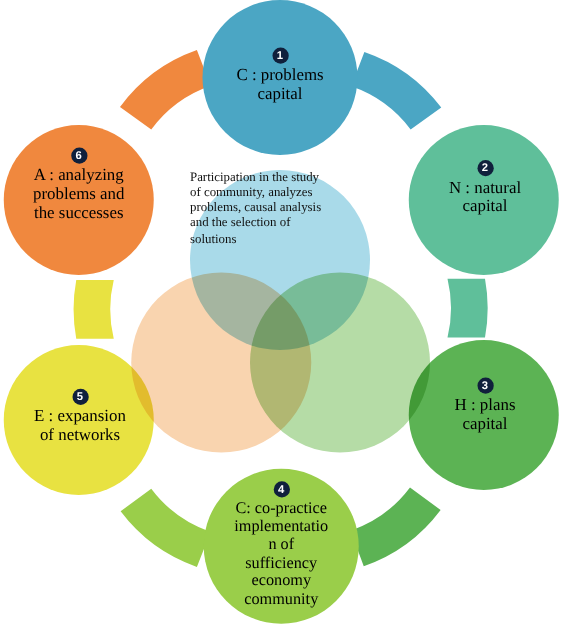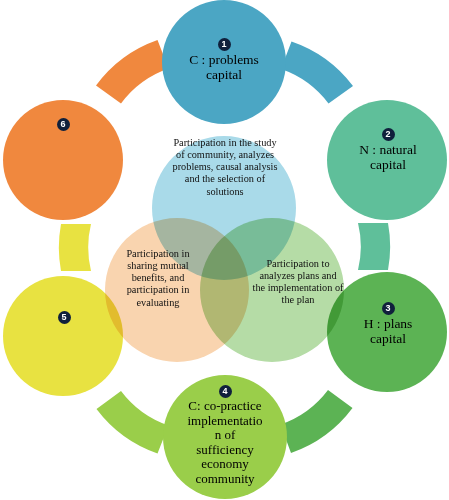--- a/index.html
+++ b/index.html
@@ -46,21 +46,21 @@
     line-height: 13px;
     font-family: "Liberation Sans", sans-serif;
     font-weight: bold;
   }
   .node-label .txt {
     display: block;
     white-space: pre-line;
   }
   .venn-label {
     position: absolute;
-    text-align: center;
+    text-align: left;
     color: #111111;
     font-family: "Liberation Serif", "DejaVu Serif", serif;
     line-height: 1.18;
     pointer-events: none;
     white-space: pre-line;
   }
   
   #lbl-1 { left: 164px; top: 38px;  width: 120px; font-size: 13.5px; }
   #lbl-2 { left: 329px; top: 128px; width: 118px; font-size: 13.5px; }
   #lbl-3 { left: 329px; top: 302px; width: 118px; font-size: 13.5px; }
@@ -130,34 +130,30 @@
     <span class="txt">C: co-practice
 implementatio
 n of
 sufficiency
 economy
 community</span>
   </div>
 
   <div class="node-label" id="lbl-5">
     <span class="num">5</span>
+    <span class="txt">E : expansion
+of networks</span>
   </div>
 
   <div class="node-label" id="lbl-6">
     <span class="num">6</span>
+    <span class="txt">A : analyzing
+problems and
+the successes</span>
   </div>
 
   <div class="venn-label" id="vlbl-top">Participation in the study
 of community, analyzes
 problems,  causal analysis
 and the selection of
 solutions</div>
-  <div class="venn-label" id="vlbl-left">Participation in
-sharing mutual
-benefits, and
-participation in
-evaluating</div>
-  <div class="venn-label" id="vlbl-right">Participation to
-analyzes plans and
-the implementation of
-the plan</div>
 
 </div>
 
 </body></html>

